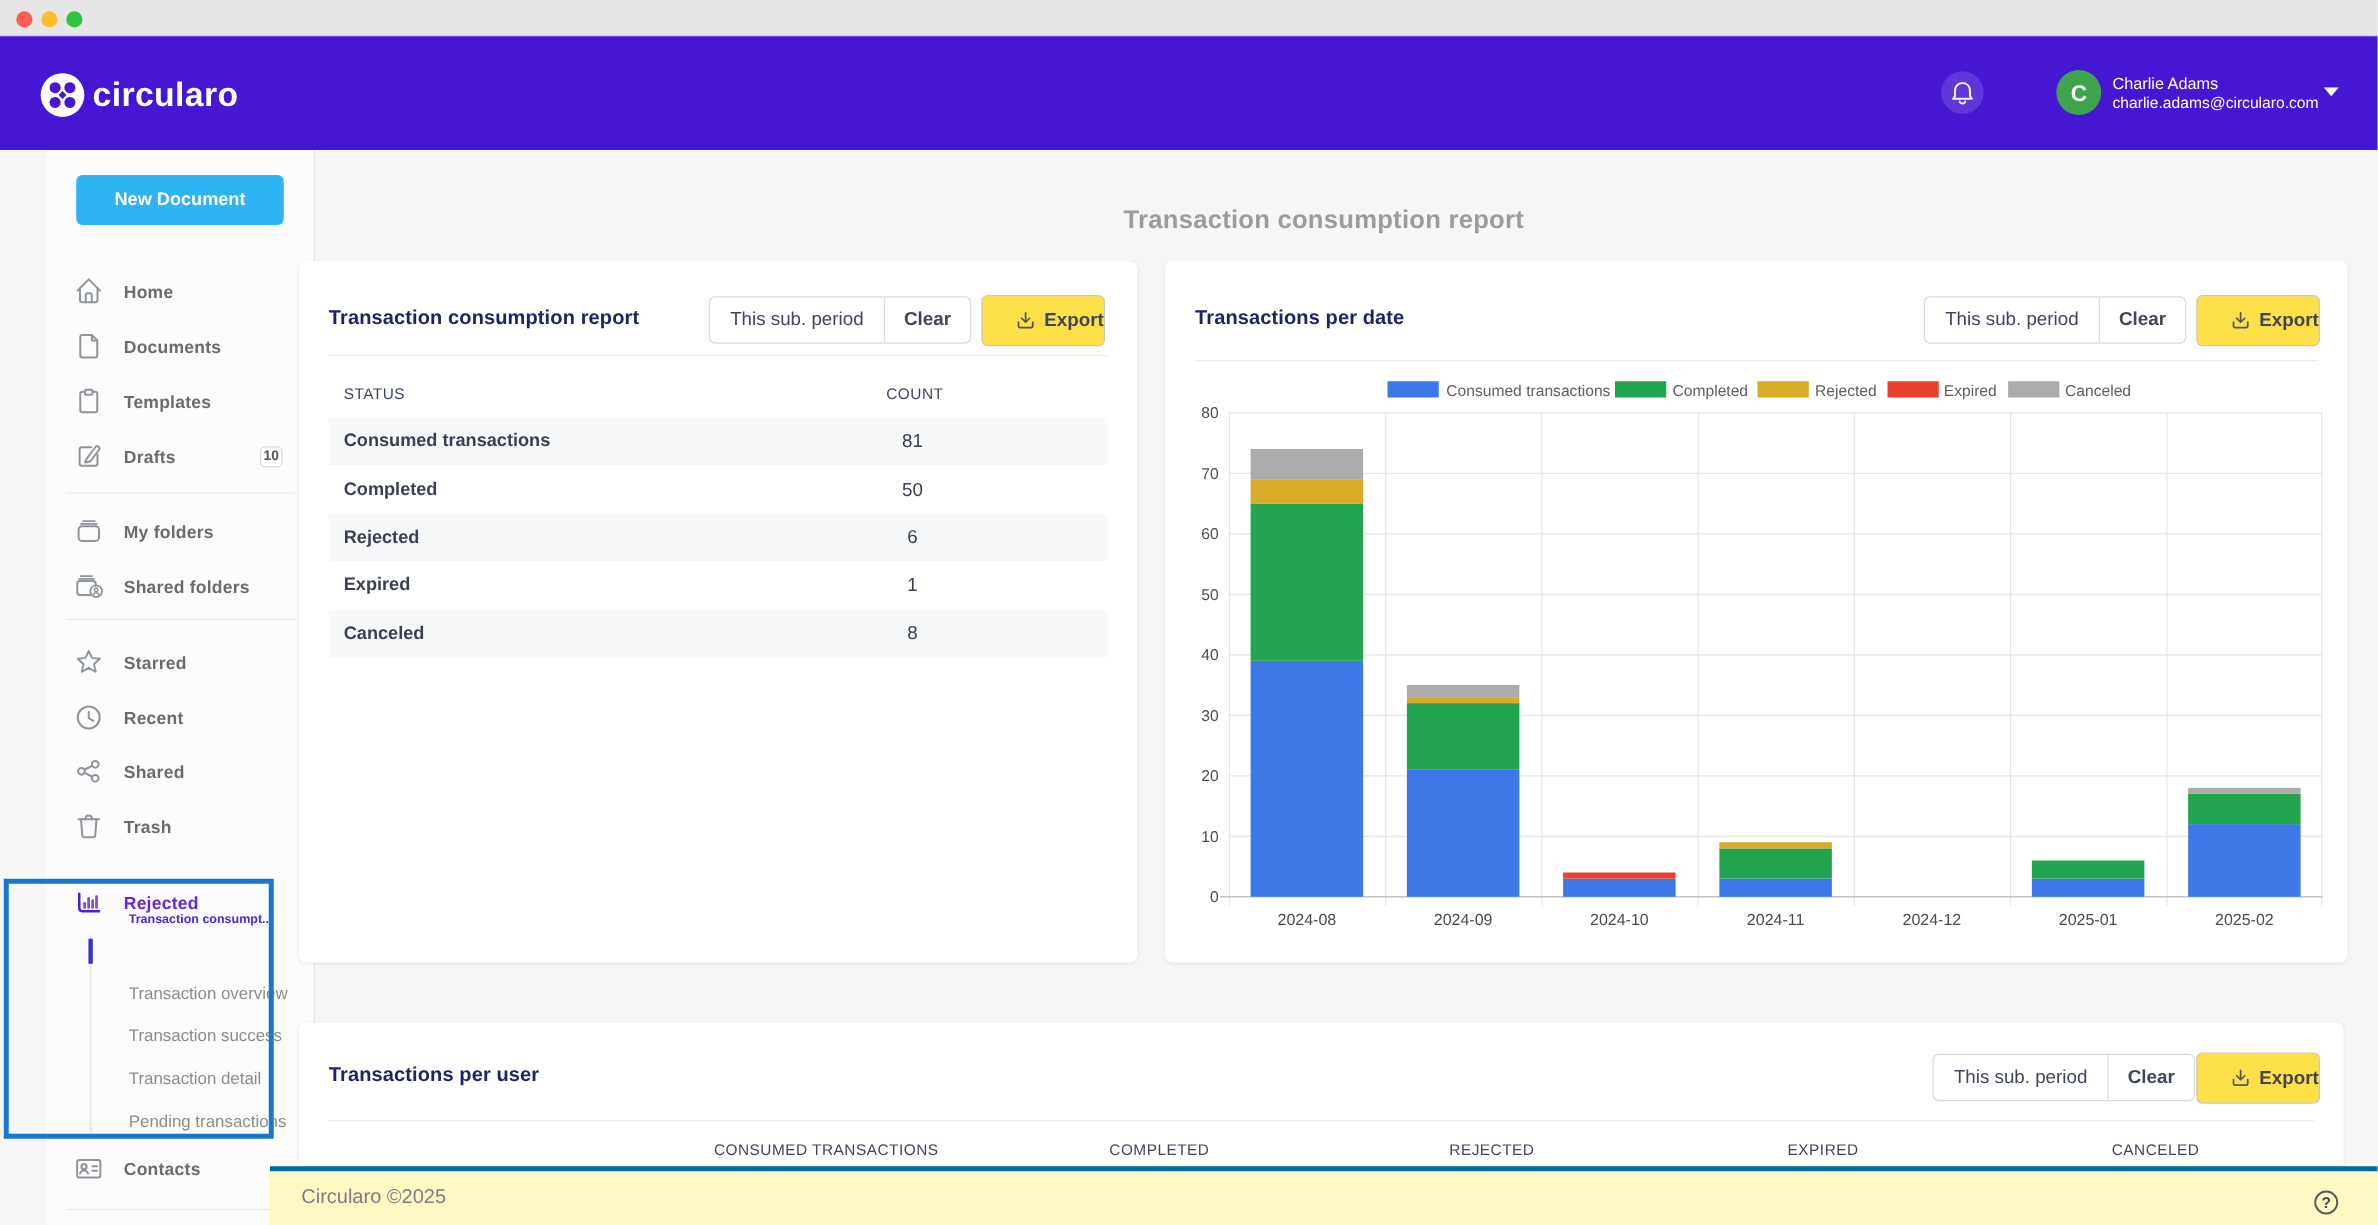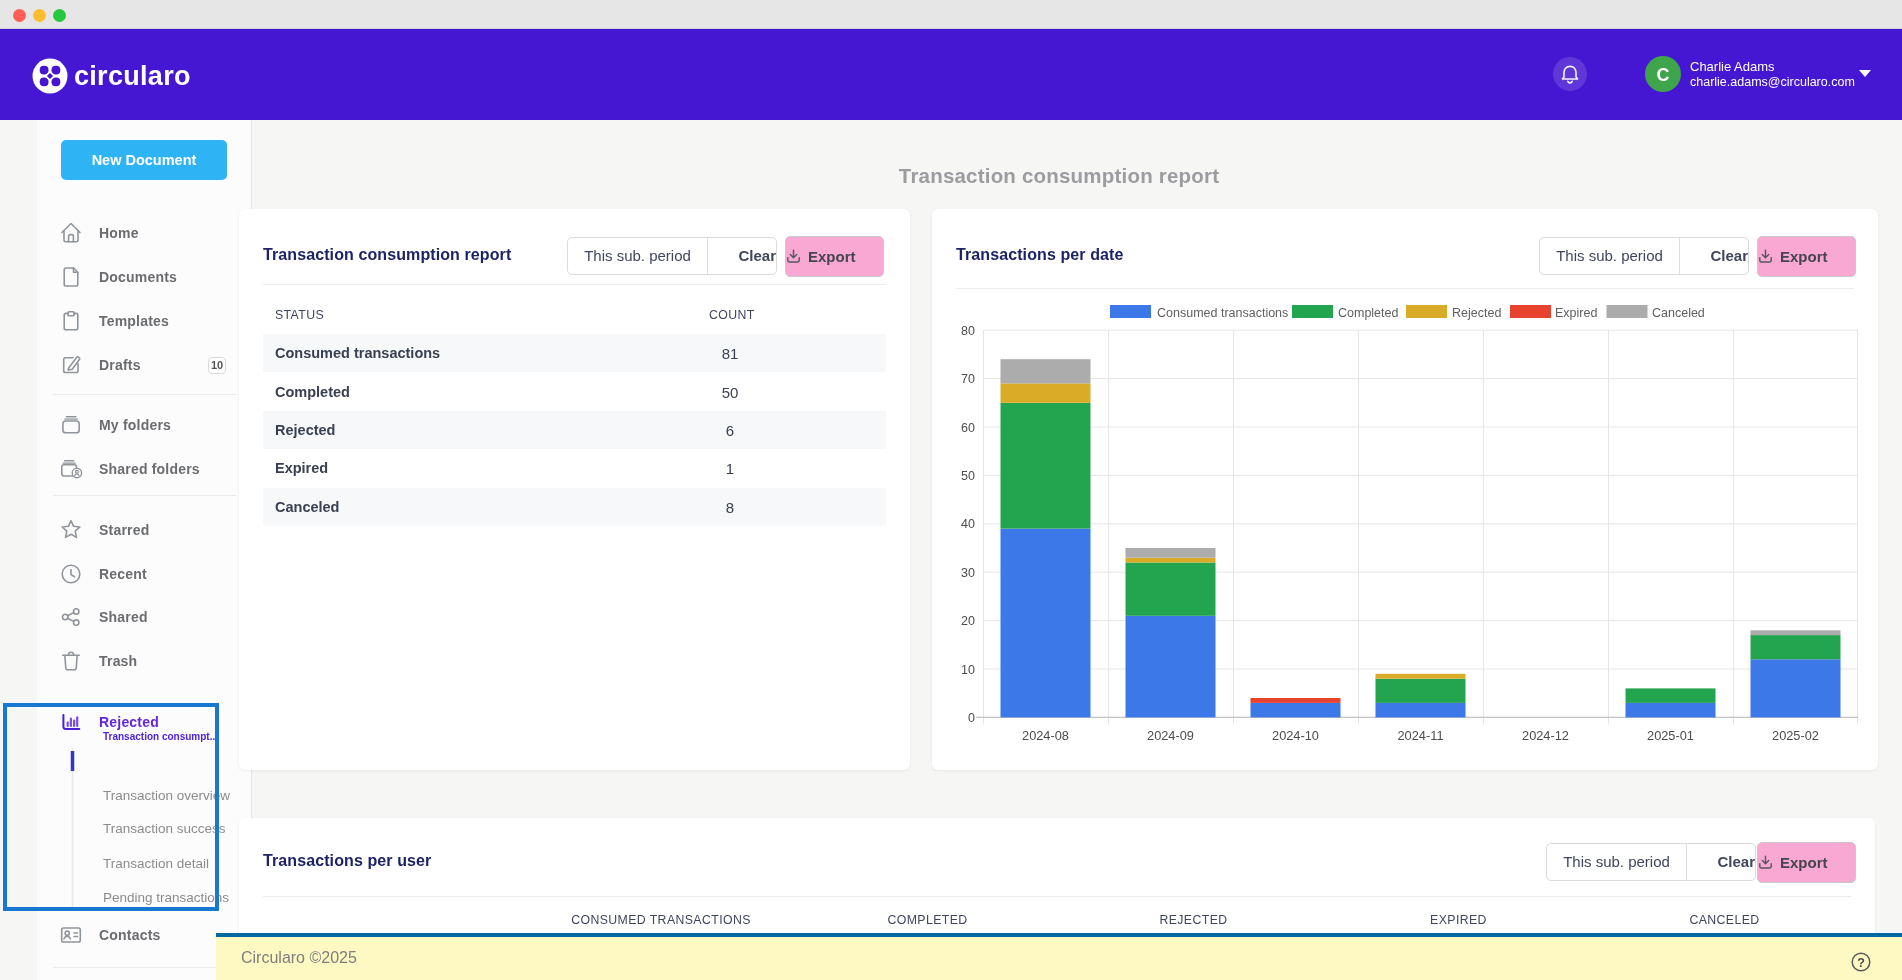--- a/index.html
+++ b/index.html
@@ -29,25 +29,25 @@
   #pagetitle { position:absolute; left:0; top:44px; width:1686px; text-align:center;
     font-size:20.5px; font-weight:bold; color:#9c9ca0; letter-spacing:0.2px; }
   .card { position:absolute; background:#fff; border-radius:6px;
     box-shadow:0 1px 3px rgba(0,0,0,0.07); }
   .ctitle { position:absolute; left:24px; font-size:16px; font-weight:bold;
     color:#1d2366; letter-spacing:0.1px; white-space:nowrap; }
   .btngroup { position:absolute; height:38px; background:#fff; border:1px solid #dbdbdb;
     border-radius:5px; display:flex; }
   .btngroup .b1 { width:140px; text-align:center; line-height:36px; font-size:15px;
     color:#40465c; border-right:1px solid #dedede; }
-  .btngroup .b2 { width:68px; text-align:right; line-height:36px; font-size:15px;
+  .btngroup .b2 { width:68px; text-align:center; line-height:36px; font-size:15px;
     font-weight:bold; color:#40465c; }
-  .btnexport { position:absolute; width:99px; height:41px; background:#f9a8d4;
+  .btnexport { position:absolute; width:99px; height:41px; background:#fde047;
     border:1px solid #c9c9c9; border-radius:5px; display:flex; align-items:center;
-    justify-content:flex-start; font-size:15px; font-weight:bold; color:#454550; }
+    justify-content:flex-end; font-size:15px; font-weight:bold; color:#454550; }
   .csep { position:absolute; left:24px; right:24px; border-top:1px solid #ececec; }
   .thead { position:absolute; font-size:12.3px; font-weight:normal; color:#3f455e;
     letter-spacing:0.4px; }
   .trow { position:absolute; left:24px; width:623px; height:38.4px; }
   .trow .lbl { position:absolute; left:12px; top:50%; transform:translateY(-50%);
     font-size:14.5px; font-weight:bold; color:#3a4051; }
   .trow .cnt { position:absolute; left:437px; width:60px; top:50%; transform:translateY(-50%);
     font-size:15px; color:#3a4051; text-align:center; }
   #footer { position:absolute; left:216px; top:933px; width:1686px; height:47px;
     background:#fef9c3; border-top:4px solid #0369a1; z-index:20; }

